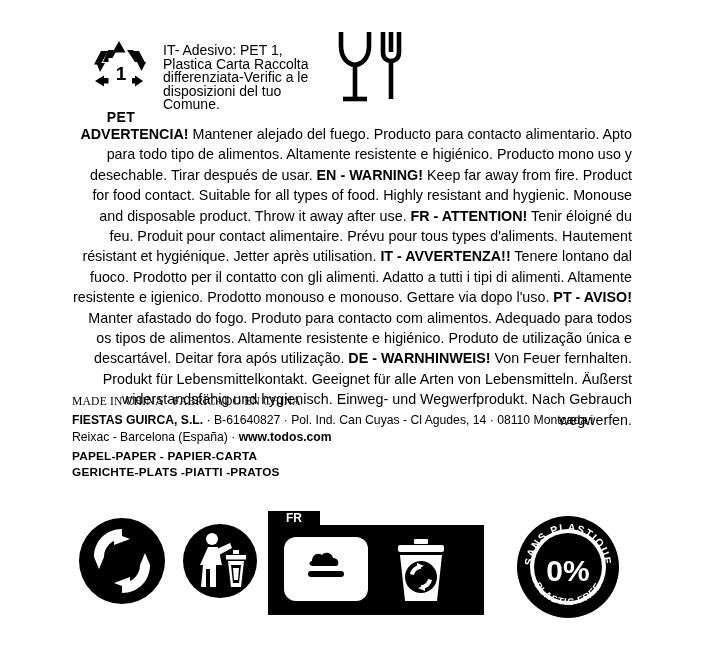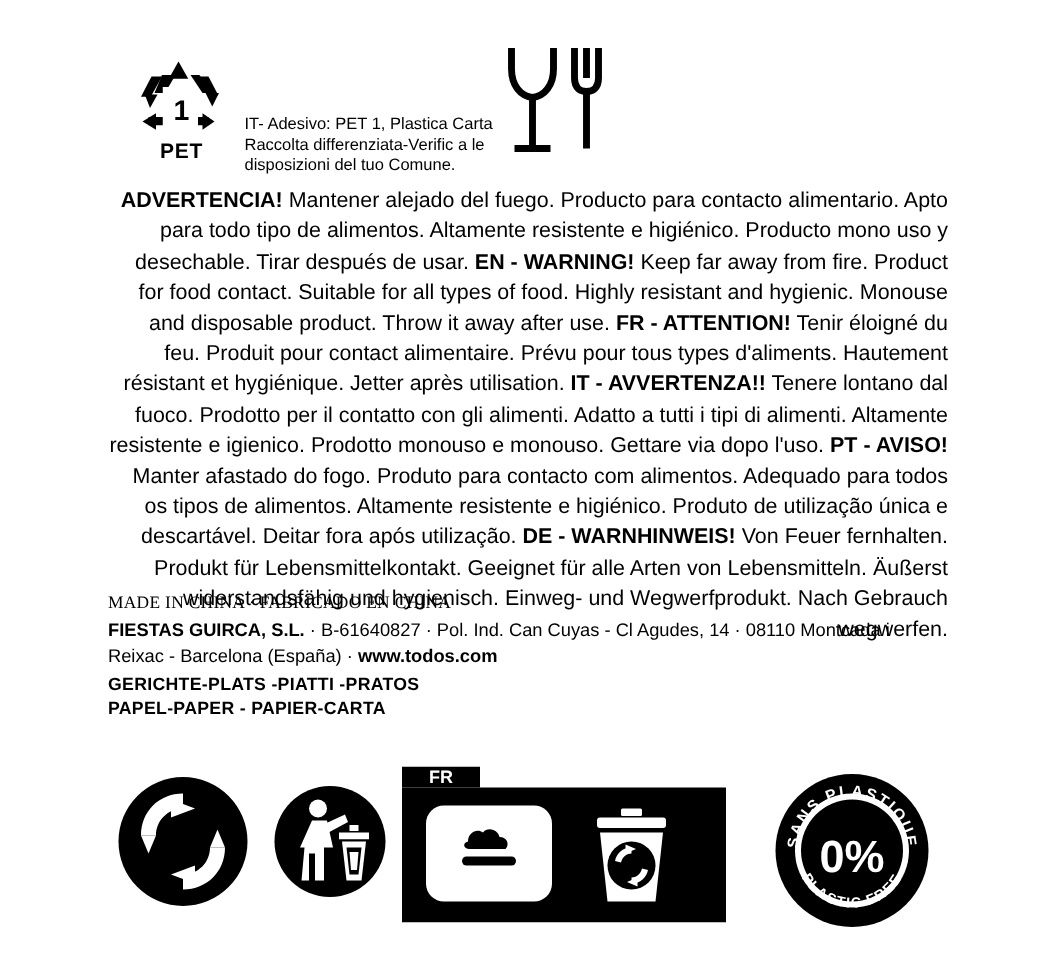--- a/index.html
+++ b/index.html
@@ -40,32 +40,31 @@
     position: relative;
     width: 60px;
     height: 52px;
     margin: 0 auto;
   }
   .pet-tri svg { display: block; }
   .pet-label {
     font-size: 14px;
     font-weight: bold;
     letter-spacing: 0.5px;
-    margin-top: 2px;
+    margin-top: 19px;
     font-family: "Liberation Sans", sans-serif;
   }
   .it-text {
     position: absolute;
     left: 163px;
     top: 26px;
     width: 168px;
-    font-size: 11px;
+    font-size: 14px;
     line-height: 13.6px;
     color: #000;
-    margin-top: 33px;
   }
   .food-safe {
     position: absolute;
     left: 333px;
     top: 8px;
     width: 72px;
     height: 84px;
   }
 
   
@@ -184,22 +183,22 @@
     </div>
   </div>
 
   <div class="warning-block"><b>ADVERTENCIA!</b><span> Mantener alejado del fuego. Producto para contacto alimentario. Apto para todo tipo de alimentos. Altamente resistente e higiénico. Producto mono uso y desechable. Tirar después de usar. </span><b>EN - WARNING!</b><span> Keep far away from fire. Product for food contact. Suitable for all types of food. Highly resistant and hygienic. Monouse and disposable product. Throw it away after use. </span><b>FR - ATTENTION!</b><span> Tenir éloigné du feu. Produit pour contact alimentaire. Prévu pour tous types d'aliments. Hautement résistant et hygiénique. Jetter après utilisation. </span><b>IT - AVVERTENZA!!</b><span> Tenere lontano dal fuoco. Prodotto per il contatto con gli alimenti. Adatto a tutti i tipi di alimenti. Altamente resistente e igienico. Prodotto monouso e monouso. Gettare via dopo l'uso. </span><b>PT - AVISO!</b><span> Manter afastado do fogo. Produto para contacto com alimentos. Adequado para todos os tipos de alimentos. Altamente resistente e higiénico. Produto de utilização única e descartável. Deitar fora após utilização. </span><b>DE - WARNHINWEIS!</b><span> Von Feuer fernhalten. Produkt für Lebensmittelkontakt. Geeignet für alle Arten von Lebensmitteln. Äußerst widerstandsfähig und hygienisch. Einweg- und Wegwerfprodukt. Nach Gebrauch wegwerfen.</span></div>
 
   <div class="made-in">MADE IN CHINA · FABRICADO EN CHINA</div>
 
   <div class="company"><b>FIESTAS GUIRCA, S.L.</b><span> · B-61640827 · Pol. Ind. Can Cuyas - Cl Agudes, 14 · 08110 Montcada i Reixac - Barcelona (España) · </span><b>www.todos.com</b></div>
 
   <div class="product-lines">
+    <div>PAPEL-PAPER - PAPIER-CARTA</div>
     <div>GERICHTE-PLATS -PIATTI -PRATOS</div>
-    <div>PAPEL-PAPER - PAPIER-CARTA</div>
   </div>
 
   <div class="icon-strip">
 
     <div class="icon-cell ic-mobius">
       <svg width="88" height="88" viewBox="0 0 88 88">
         <circle cx="44" cy="44" r="43" fill="#000"></circle>
         <g fill="#fff">
           <path d="M44 12 C28 12 16 24 16 40 L26 40 C26 30 34 22 44 22 Z"></path>
           <path d="M44 76 C60 76 72 64 72 48 L62 48 C62 58 54 66 44 66 Z"></path>

